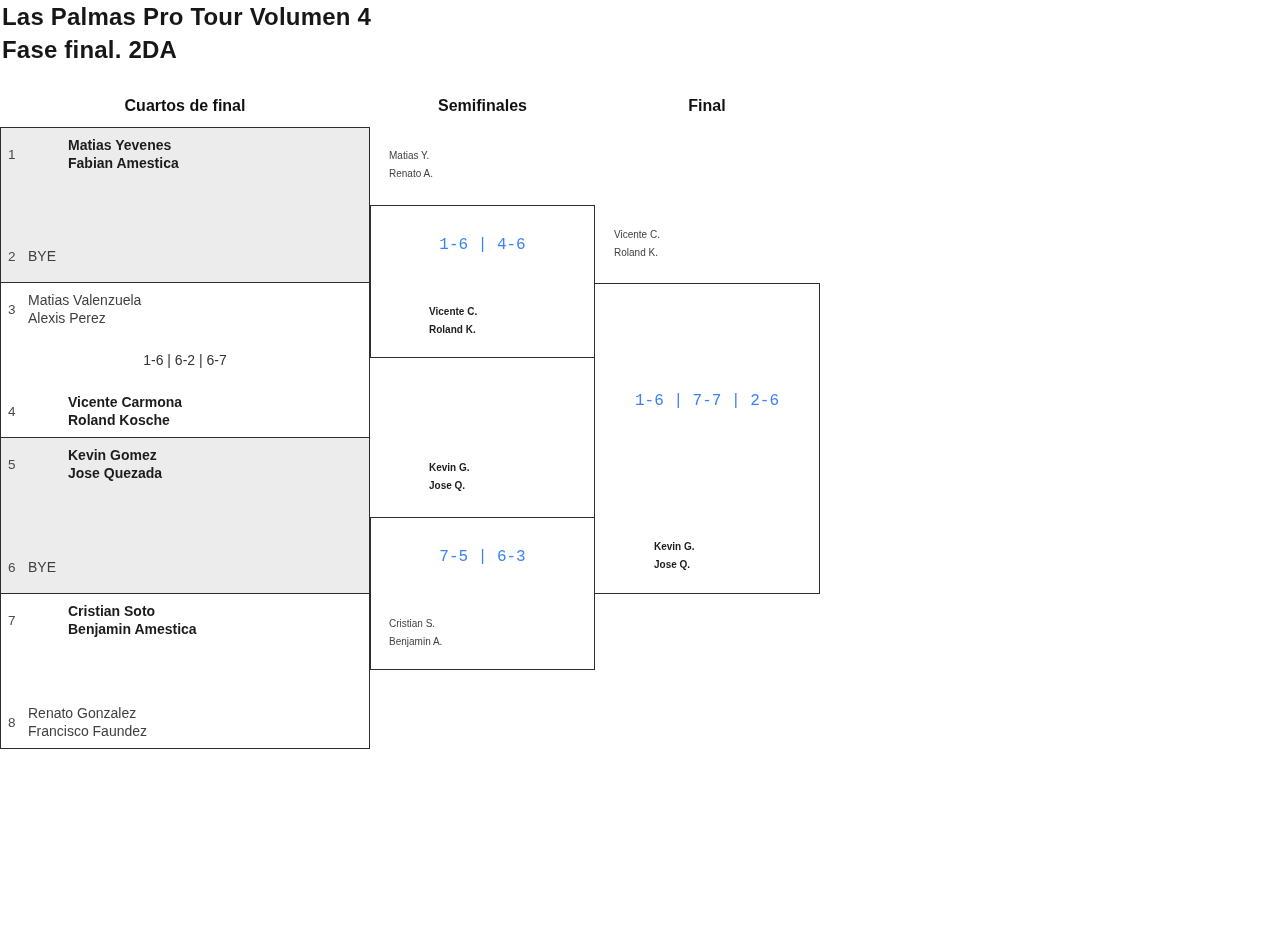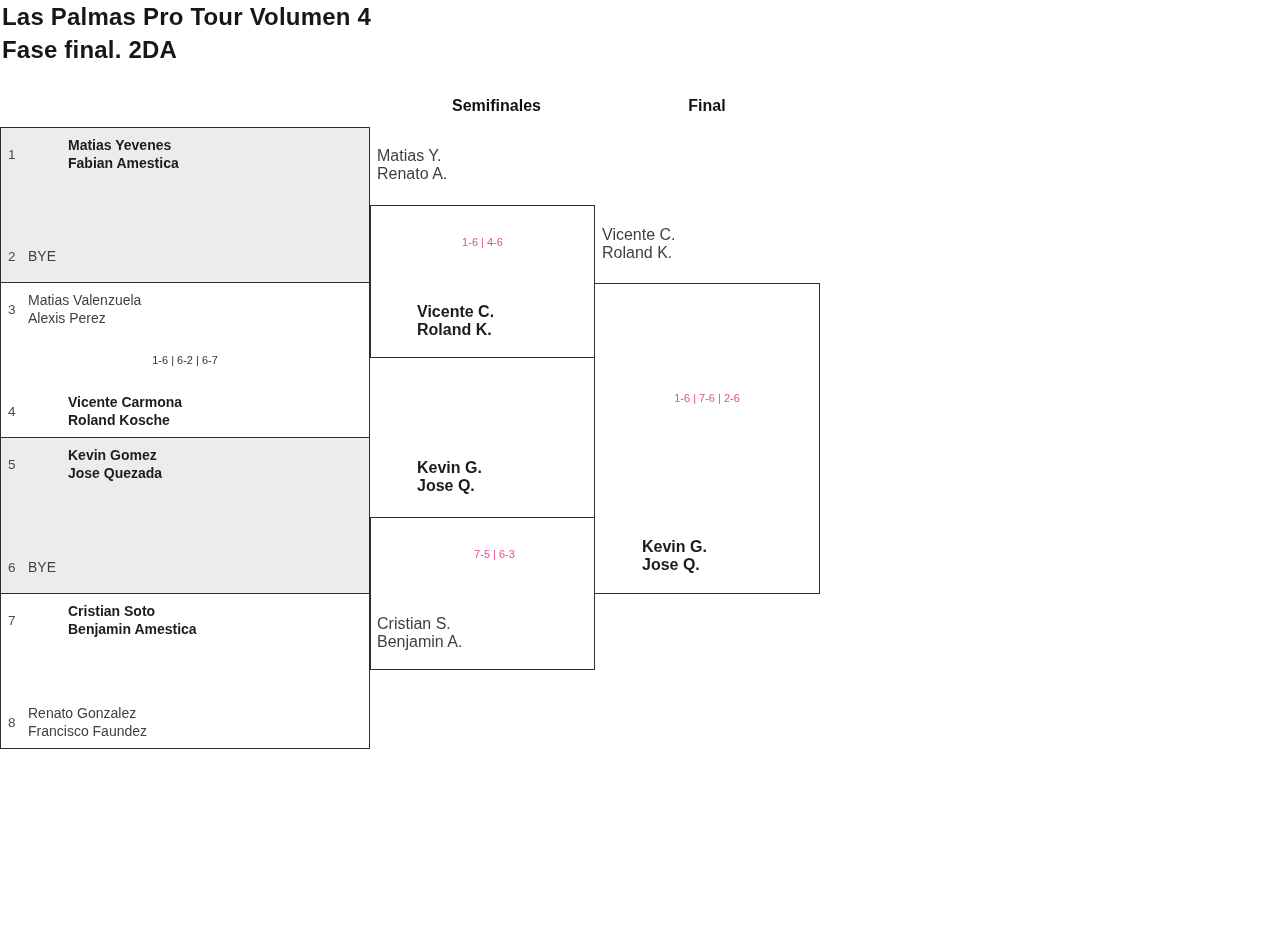--- a/index.html
+++ b/index.html
@@ -12,21 +12,21 @@
     position:absolute; left:2px; top:0;
     font-size:24px; line-height:33px; font-weight:700; color:#171717;
     letter-spacing:.2px;
   }
   .logo { position:absolute; left:1046px; top:4px; }
   .round-header {
     position:absolute; top:97px; text-align:center;
     font-size:16px; font-weight:700; color:#111;
   }
   .rh-qf { left:0; width:370px; }
-  .rh-sf { left:384px; width:225px; }
+  .rh-sf { left:370px; width:225px; }
   .rh-f  { left:594px; width:226px; }
 
   
   .qf-col {
     position:absolute; left:0; top:127px; width:370px; height:622px;
     border:1px solid #2d2d2d; background:#fff;
   }
   .match { position:relative; width:100%; }
   .match.shaded { background:#ececec; }
   .match + .match { border-top:1px solid #2d2d2d; }
@@ -38,56 +38,57 @@
   .seed {
     width:27px; padding-left:7px; display:flex; align-items:center;
     font-size:13.5px; color:#4a4a4a;
   }
   .names { display:flex; flex-direction:column; justify-content:center; }
   .name-line { font-size:14px; line-height:18px; color:#3f3f3f; white-space:nowrap; }
   .winner .name-line { font-weight:700; color:#1c1c1c;padding-left:40px; }
 
   .score-mid {
     position:absolute; left:0; right:0; top:50%; transform:translateY(-50%);
-    text-align:center; font-size:11px; color:#333;
+    text-align:center; font-size:14px; color:#333;
   }
 
   
   .rbox { position:absolute; border:1px solid #2d2d2d; background:transparent; }
   .sf1 { left:370px; top:205px; width:225px; height:153px; }
   .sf2 { left:370px; top:517px; width:225px; height:153px; }
   .fin { left:594px; top:283px; width:226px; height:311px; }
 
   .pair { position:absolute; }
-  .pair .name-line { font-size:16px; line-height:18px; }
-  .score-abs { position:absolute; text-align:center; font-size:11px; color:#ec4899; }
+  .pair .name-line { font-size:10px; line-height:18px;margin-left:12px; }
+  .score-abs { position:absolute; text-align:center; font-size:16px; color:#3b82f6;font-family:Liberation Mono, monospace; }
 
   .sf1-top { left:377px; top:147px; }
   .sf1-score { left:370px; width:225px; top:236px; }
   .sf1-bottom { left:377px; top:303px; }
 
   .sf2-top { left:377px; top:459px; }
-  .sf2-score { left:382px; width:225px; top:548px; }
+  .sf2-score { left:370px; width:225px; top:548px; }
   .sf2-bottom { left:377px; top:615px; }
 
   .fin-top { left:602px; top:226px; }
   .fin-score { left:594px; width:226px; top:392px; }
   .fin-bottom { left:602px; top:538px; }
 </style>
 </head>
 <body>
 
 <div class="screen">
 
   <div class="title">
     <div>Las Palmas Pro Tour Volumen 4</div>
     <div>Fase final. 2DA</div>
   </div>
 
 
+  <div class="round-header rh-qf">Cuartos de final</div>
   <div class="round-header rh-sf">Semifinales</div>
   <div class="round-header rh-f">Final</div>
 
   <div class="qf-col">
 
     <div class="match m1 shaded">
       <div class="team-row top winner">
         <div class="seed">1</div>
         <div class="names">
           <div class="name-line">Matias Yevenes</div>
@@ -179,19 +180,19 @@
   <div class="score-abs sf2-score">7-5 | 6-3</div>
   <div class="pair sf2-bottom">
     <div class="name-line">Cristian S.</div>
     <div class="name-line">Benjamin A.</div>
   </div>
 
   <div class="pair fin-top">
     <div class="name-line">Vicente C.</div>
     <div class="name-line">Roland K.</div>
   </div>
-  <div class="score-abs fin-score">1-6 | 7-6 | 2-6</div>
+  <div class="score-abs fin-score">1-6 | 7-7 | 2-6</div>
   <div class="pair fin-bottom winner">
     <div class="name-line">Kevin G.</div>
     <div class="name-line">Jose Q.</div>
   </div>
 
 </div>
 
 </body></html>

